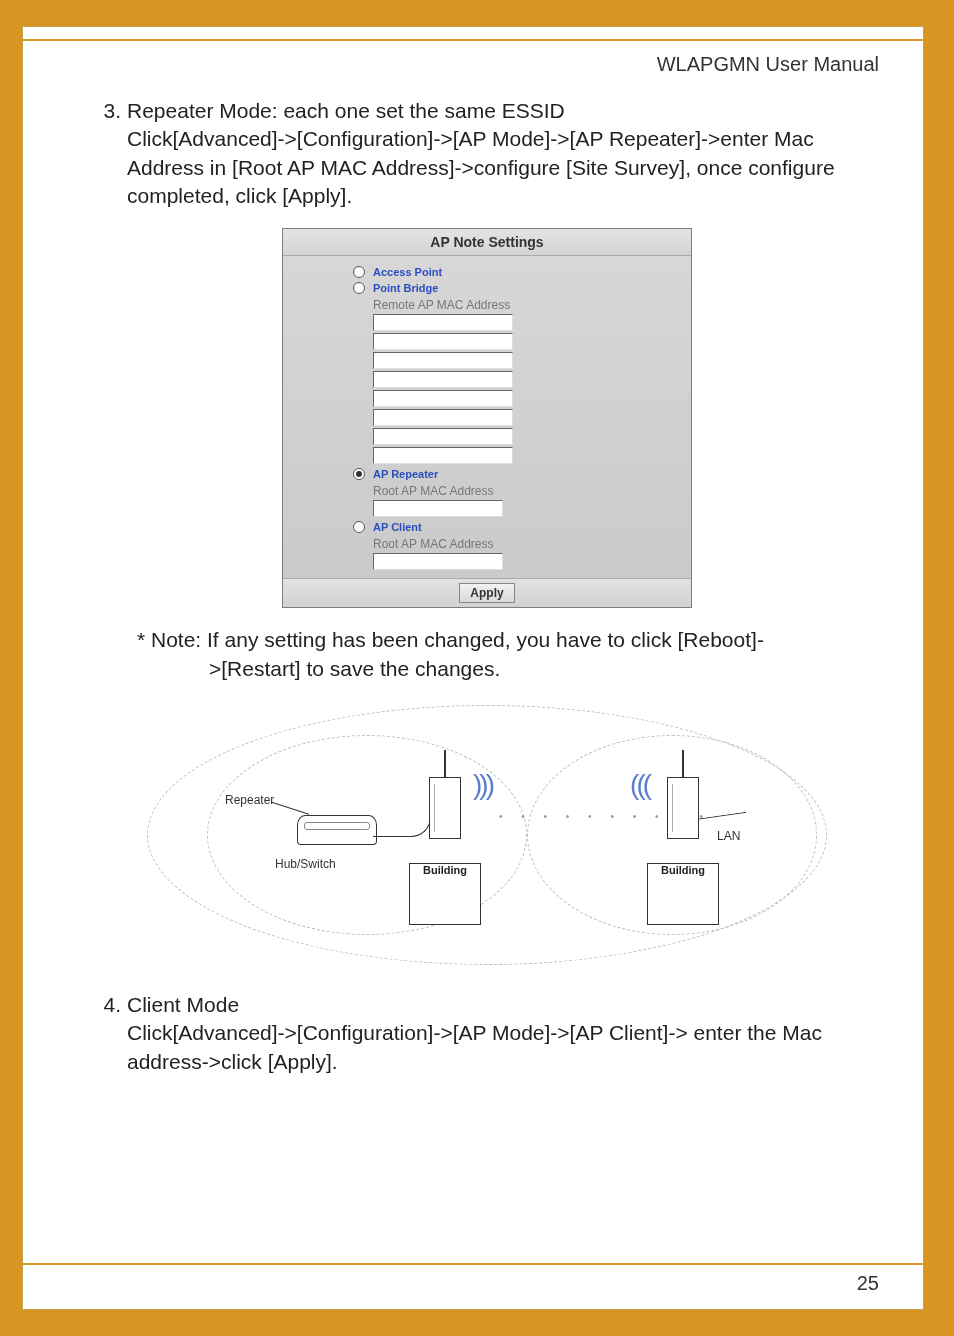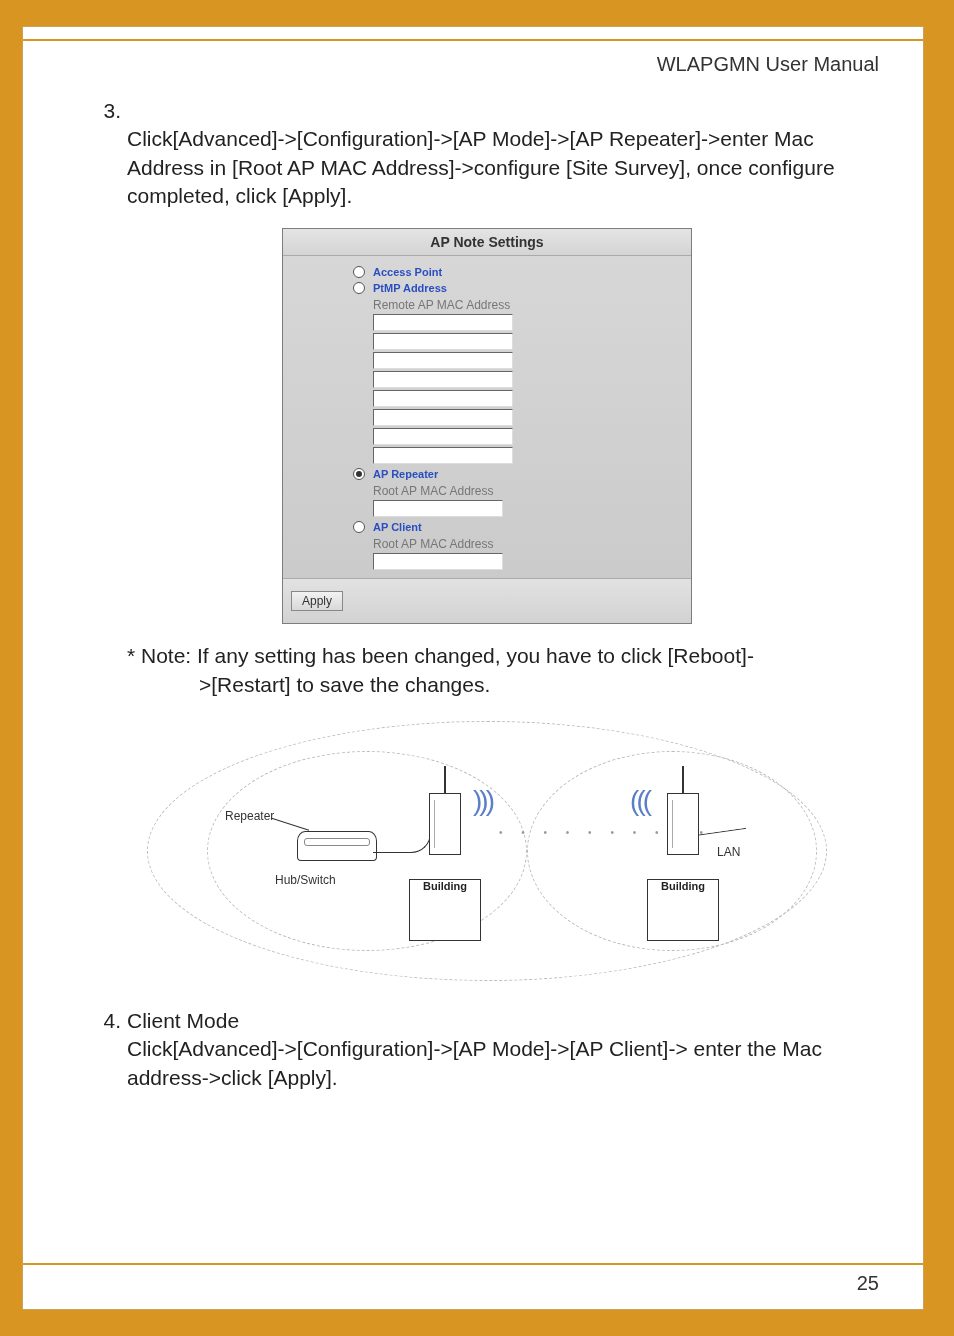--- a/index.html
+++ b/index.html
@@ -48,21 +48,21 @@
   .list-num {
     width: 24px;
     flex-shrink: 0;
     text-align: right;
     margin-right: 6px;
   }
   .list-body { flex: 1; }
   .note-block {
     font-size: 21px;
     line-height: 1.35;
-    margin-left: 30px;
+    margin-left: 40px;
     margin-top: 18px;
   }
   .note-indent { margin-left: 72px; }
   
   
   .ap-panel {
     width: 410px;
     margin: 18px auto 0 auto;
     border: 1px solid #7d7d7d;
     background: linear-gradient(#d8d8d8, #c9c9c9);
@@ -117,22 +117,23 @@
     border-top: 1px solid #666;
     border-left: 1px solid #666;
     border-right: 1px solid #ddd;
     border-bottom: 1px solid #ddd;
     margin: 2px 0 2px 20px;
   }
   .mac-input.small { width: 130px; }
   .ap-footer {
     border-top: 1px solid #aaa;
     background: linear-gradient(#e2e2e2, #d2d2d2);
-    padding: 12px 8px;
-    text-align: left;
+    padding: 4px 8px;
+    text-align: center;
+    font-weight: bold;
   }
   .apply-btn {
     display: inline-block;
     background: linear-gradient(#f2f2f2, #d8d8d8);
     border: 1px solid #888;
     font-size: 12px;
     padding: 2px 10px;
     color: #333;
     cursor: pointer;
   }
@@ -260,37 +261,37 @@
 
 <div class="page">
   <div class="hr-top"></div>
   <div class="header-title">WLAPGMN User Manual</div>
 
   <div class="content">
 
     <div class="list-item">
       <div class="list-num">3.</div>
       <div class="list-body">
-        <br>
+        <span>Repeater Mode: each one set the same ESSID</span><br>
         <span>Click[Advanced]-&gt;[Configuration]-&gt;[AP Mode]-&gt;[AP Repeater]-&gt;enter Mac Address in [Root AP MAC Address]-&gt;configure [Site Survey], once configure completed, click [Apply].</span>
       </div>
     </div>
 
     <div class="ap-panel">
       <div class="ap-title">AP Note Settings</div>
       <div class="ap-body">
 
         <div class="radio-row">
           <span class="radio-dot"></span>
           <span class="radio-label">Access Point</span>
         </div>
 
         <div class="radio-row">
           <span class="radio-dot"></span>
-          <span class="radio-label">PtMP Address</span>
+          <span class="radio-label">Point Bridge</span>
         </div>
         <div class="sub-label">Remote AP MAC Address</div>
         <div class="mac-input"></div>
         <div class="mac-input"></div>
         <div class="mac-input"></div>
         <div class="mac-input"></div>
         <div class="mac-input"></div>
         <div class="mac-input"></div>
         <div class="mac-input"></div>
         <div class="mac-input"></div>

